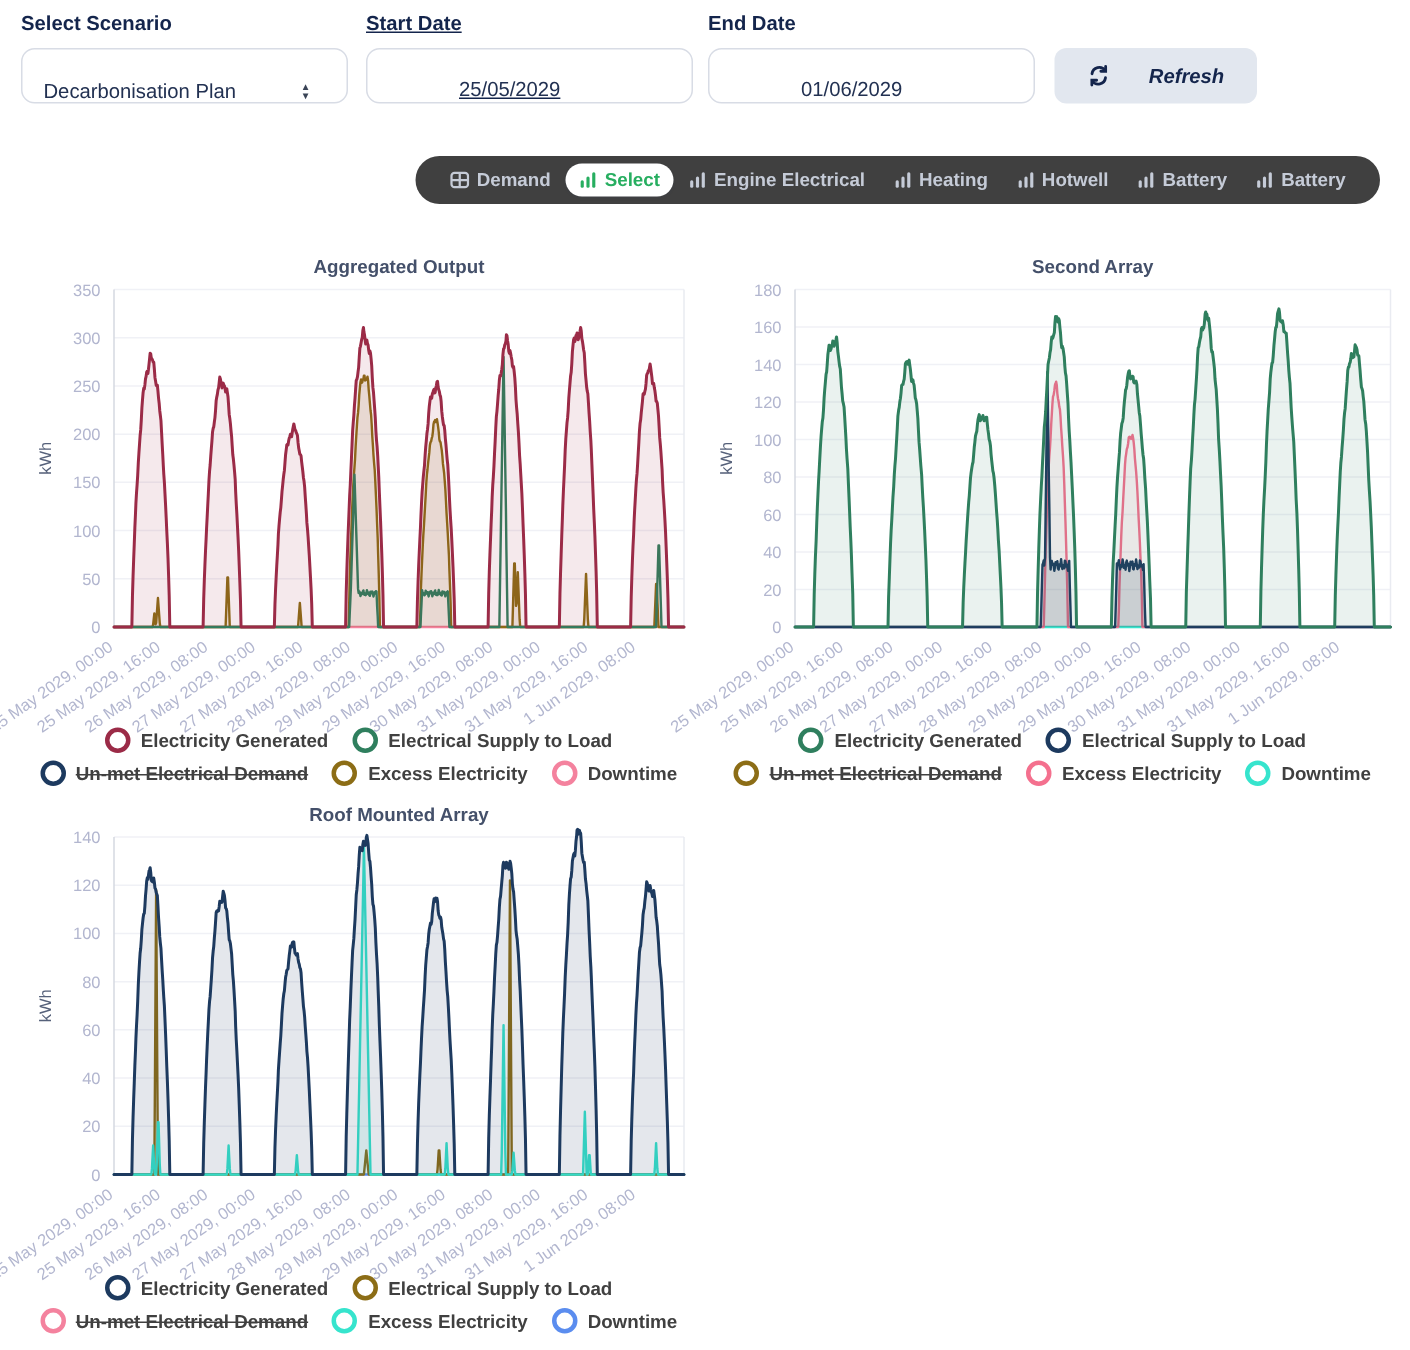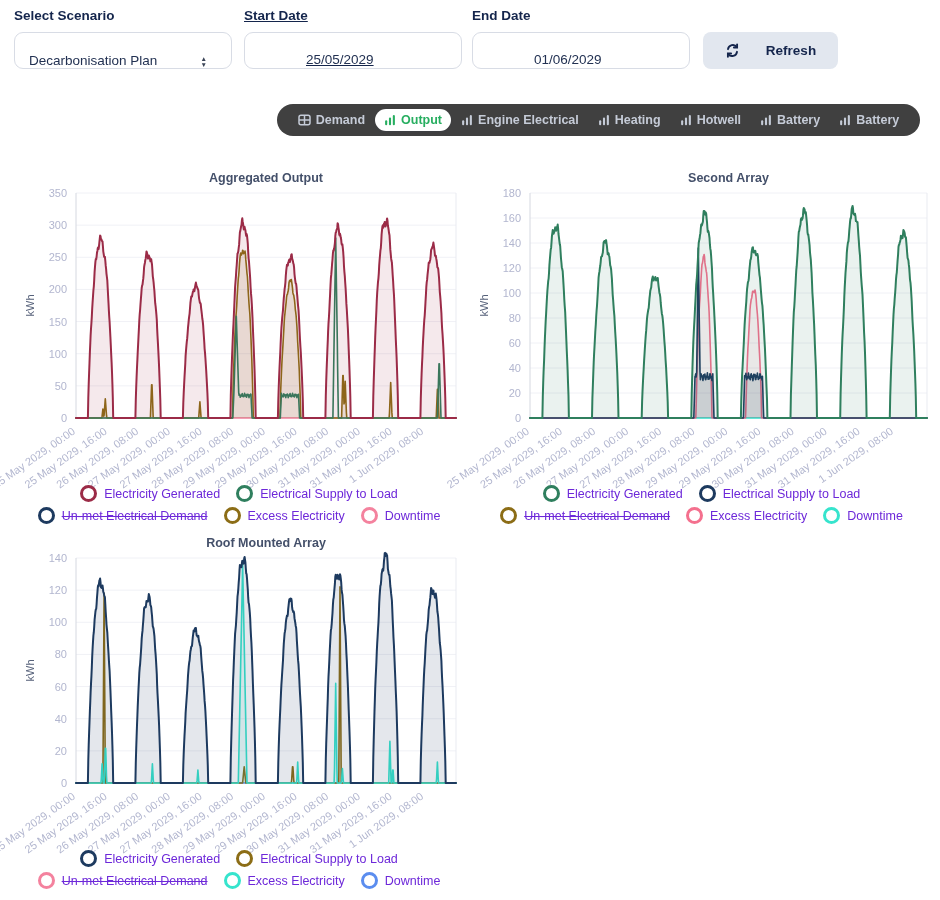--- a/index.html
+++ b/index.html
@@ -16,41 +16,41 @@
     box-sizing:border-box;height:37px;background:#fff;border:1px solid #d8dce5;border-radius:9px;
     display:flex;align-items:flex-end;padding:0 14px;font-size:13.5px;color:#223152;
   }
   .selectbox{width:218px;justify-content:space-between;cursor:pointer;}
   .sel-arrows{display:flex;flex-direction:column;font-size:6.5px;line-height:6px;color:#3a4456;margin-right:10px;}
   .textinput{width:218px;}
   .textinput input{border:none;outline:none;font:inherit;color:inherit;width:100%;background:transparent;margin-left:45px;}
   .refresh-btn{
     position:absolute;left:703px;top:32px;width:135px;height:37px;border:none;border-radius:8px;
     background:#e2e7ef;color:#14254c;font-family:inherit;font-size:13.5px;font-weight:bold;
-    display:flex;align-items:center;justify-content:center;gap:26px;cursor:pointer;
+    display:flex;align-items:center;justify-content:center;gap:26px;cursor:pointer;font-style:italic;
   }
   
   .tabbar{
     position:absolute;left:277px;top:104px;width:643px;height:32px;background:#404040;border-radius:16px;
     display:flex;align-items:center;justify-content:center;gap:1px;padding:0 4px;box-sizing:border-box;white-space:nowrap;
   }
   .tab{
     display:flex;align-items:center;gap:5px;padding:4px 9px;border-radius:11px;cursor:pointer;
     font-size:12.5px;font-weight:bold;color:#c5cbd7;
   }
   .tab svg{flex:0 0 auto;}
   .tab.active{background:#ffffff;color:#27ae60;box-shadow:0 1px 2px rgba(40,60,90,.12);}
   
   .chart-block{position:absolute;}
   .chart-block svg{overflow:visible;display:block;}
   .legend{position:absolute;left:0;width:100%;display:flex;flex-direction:column;align-items:center;gap:5px;}
   .lrow{display:flex;align-items:center;justify-content:center;gap:16px;}
   .litem{display:flex;align-items:center;gap:7px;cursor:pointer;}
   .lring{width:11px;height:11px;border-radius:50%;border:3px solid #000;background:#fff;box-sizing:content-box;}
-  .llabel{font-size:12.5px;font-weight:normal;color:#6d28d9;}
+  .llabel{font-size:12.5px;font-weight:bold;color:#404040;}
   .litem.struck .llabel{text-decoration:line-through;}
   text{font-family:"Liberation Sans","DejaVu Sans",sans-serif;}
 </style>
 </head>
 <body>
 
 <div class="controls">
   <div class="field" style="left:14px;top:8px;">
     <label>Select Scenario</label>
     <div class="selectbox">
@@ -96,21 +96,21 @@
       <span>Demand</span>
     </div>
     <div class="tab active">
       <span style="display: inline-flex;">
         <svg width="12" height="12" viewBox="0 0 12 12">
           <rect x="1.1" y="6.2" width="2.1" height="5" rx="1" fill="currentColor"></rect>
           <rect x="4.95" y="3.6" width="2.1" height="7.6" rx="1" fill="currentColor"></rect>
           <rect x="8.8" y="0.9" width="2.1" height="10.3" rx="1" fill="currentColor"></rect>
         </svg>
       </span>
-      <span>Output</span>
+      <span>Select</span>
     </div>
     <div class="tab">
       <span style="display: inline-flex;">
         <svg width="12" height="12" viewBox="0 0 12 12">
           <rect x="1.1" y="6.2" width="2.1" height="5" rx="1" fill="currentColor"></rect>
           <rect x="4.95" y="3.6" width="2.1" height="7.6" rx="1" fill="currentColor"></rect>
           <rect x="8.8" y="0.9" width="2.1" height="10.3" rx="1" fill="currentColor"></rect>
         </svg>
       </span>
       <span>Engine Electrical</span>

